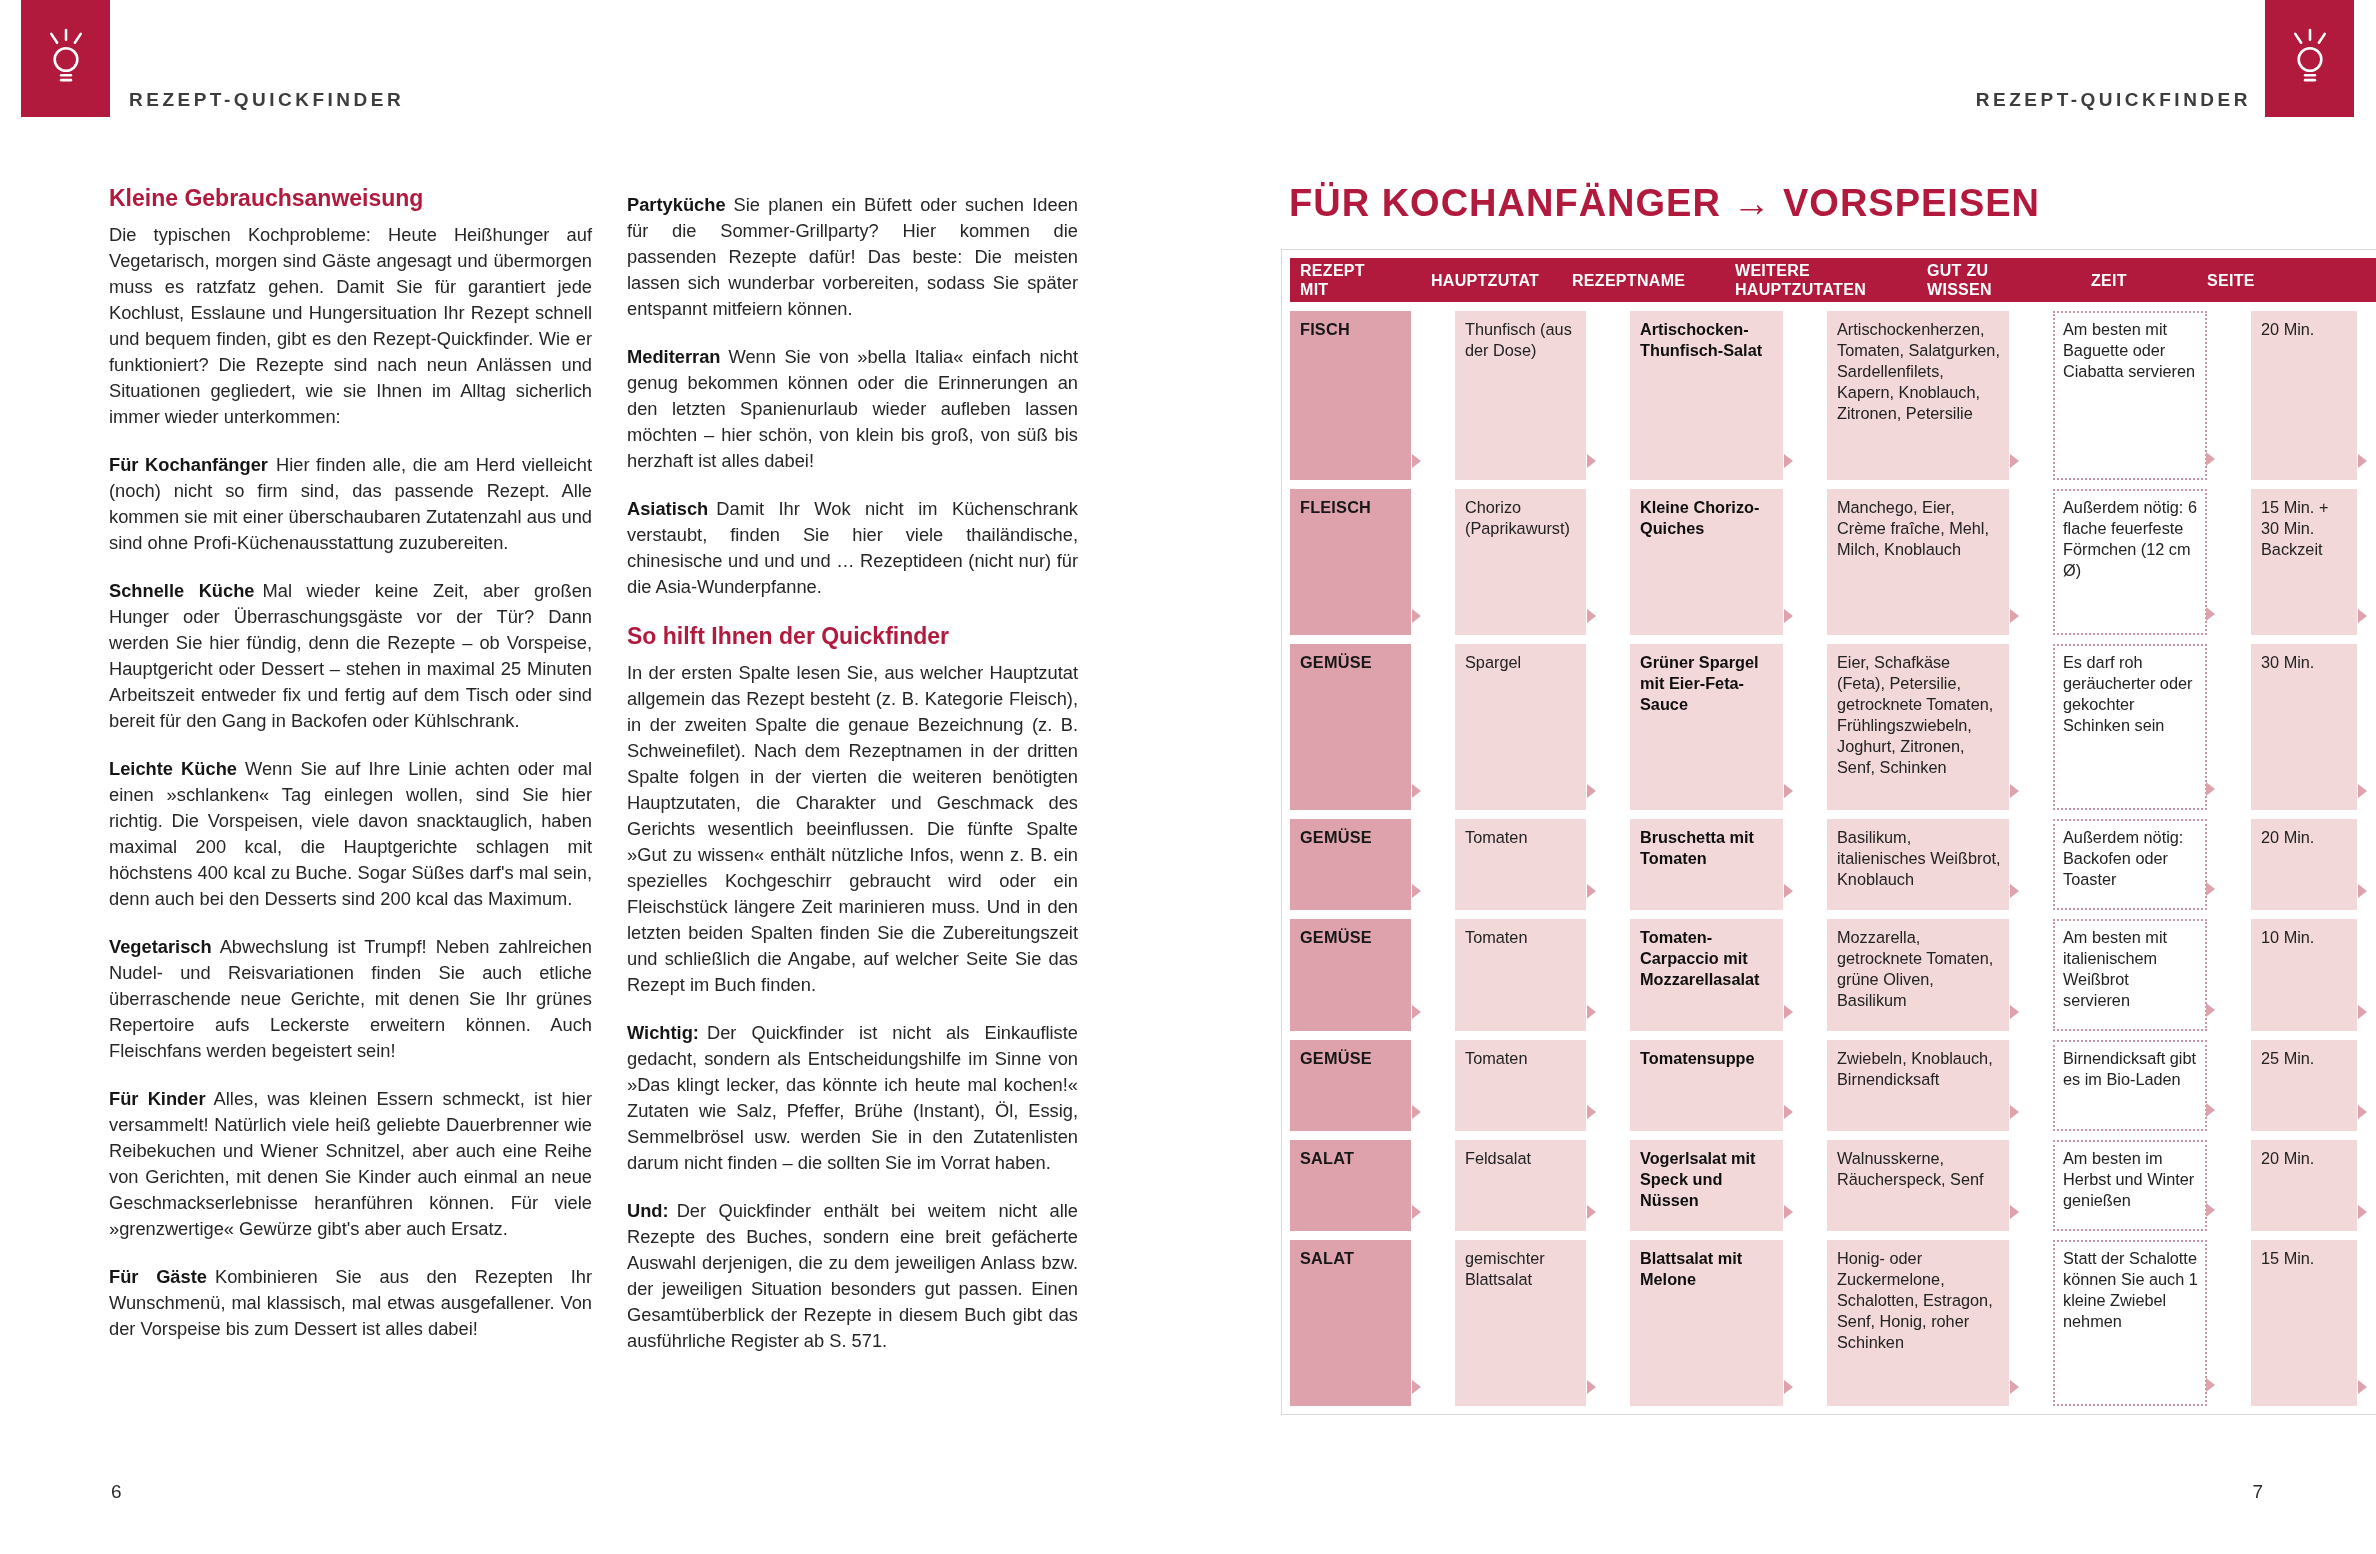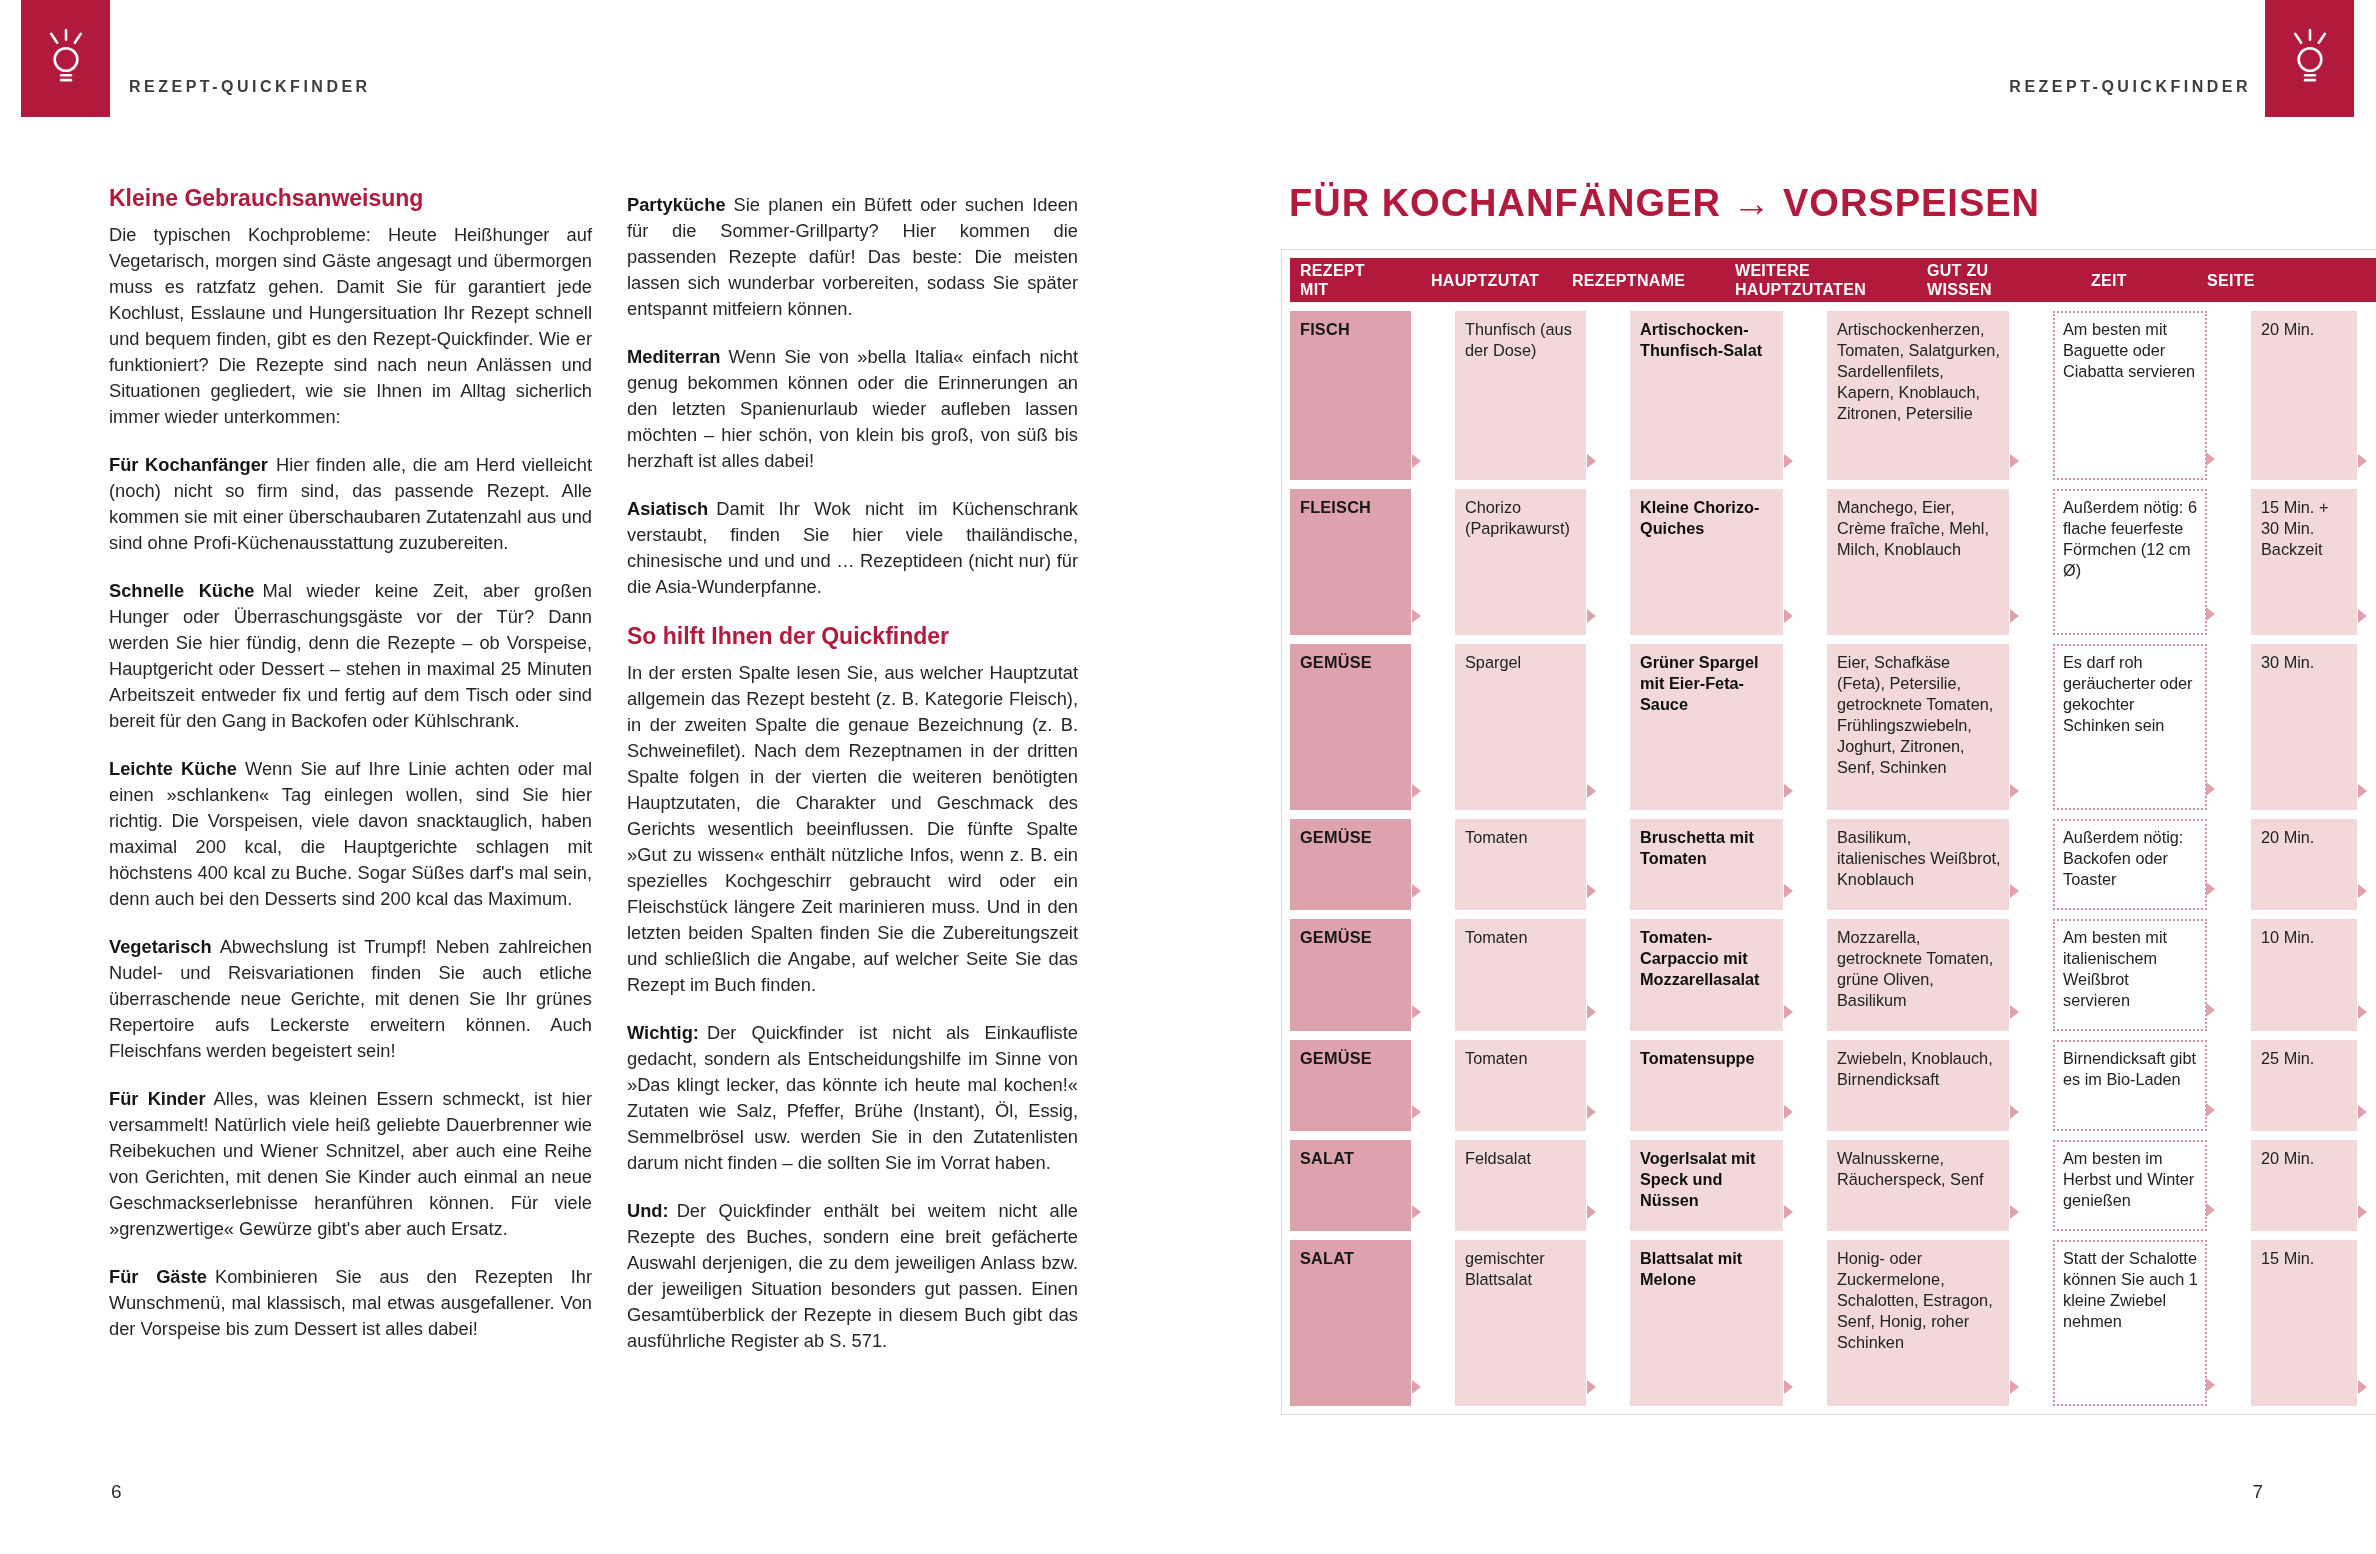--- a/index.html
+++ b/index.html
@@ -12,21 +12,21 @@
     overflow:hidden;
   }
   
   .corner-box {
     position:absolute; top:0; width:89px; height:117px;
     background:#b21a3d; display:flex; align-items:center; justify-content:center;
   }
   #corner-left { left:21px; }
   #corner-right { right:22px; }
   .corner-label {
-    position:absolute; top:78px; font-size:16px; font-weight:bold;
+    position:absolute; top:89px; font-size:19px; font-weight:bold;
     letter-spacing:3.5px; color:#3d3d3d; white-space:nowrap;
   }
   #label-left { left:129px; }
   #label-right { right:125px; }
 
   
   .textcol {
     position:absolute; font-size:18.3px; line-height:26px;
     text-align:justify; color:#262626;
   }

